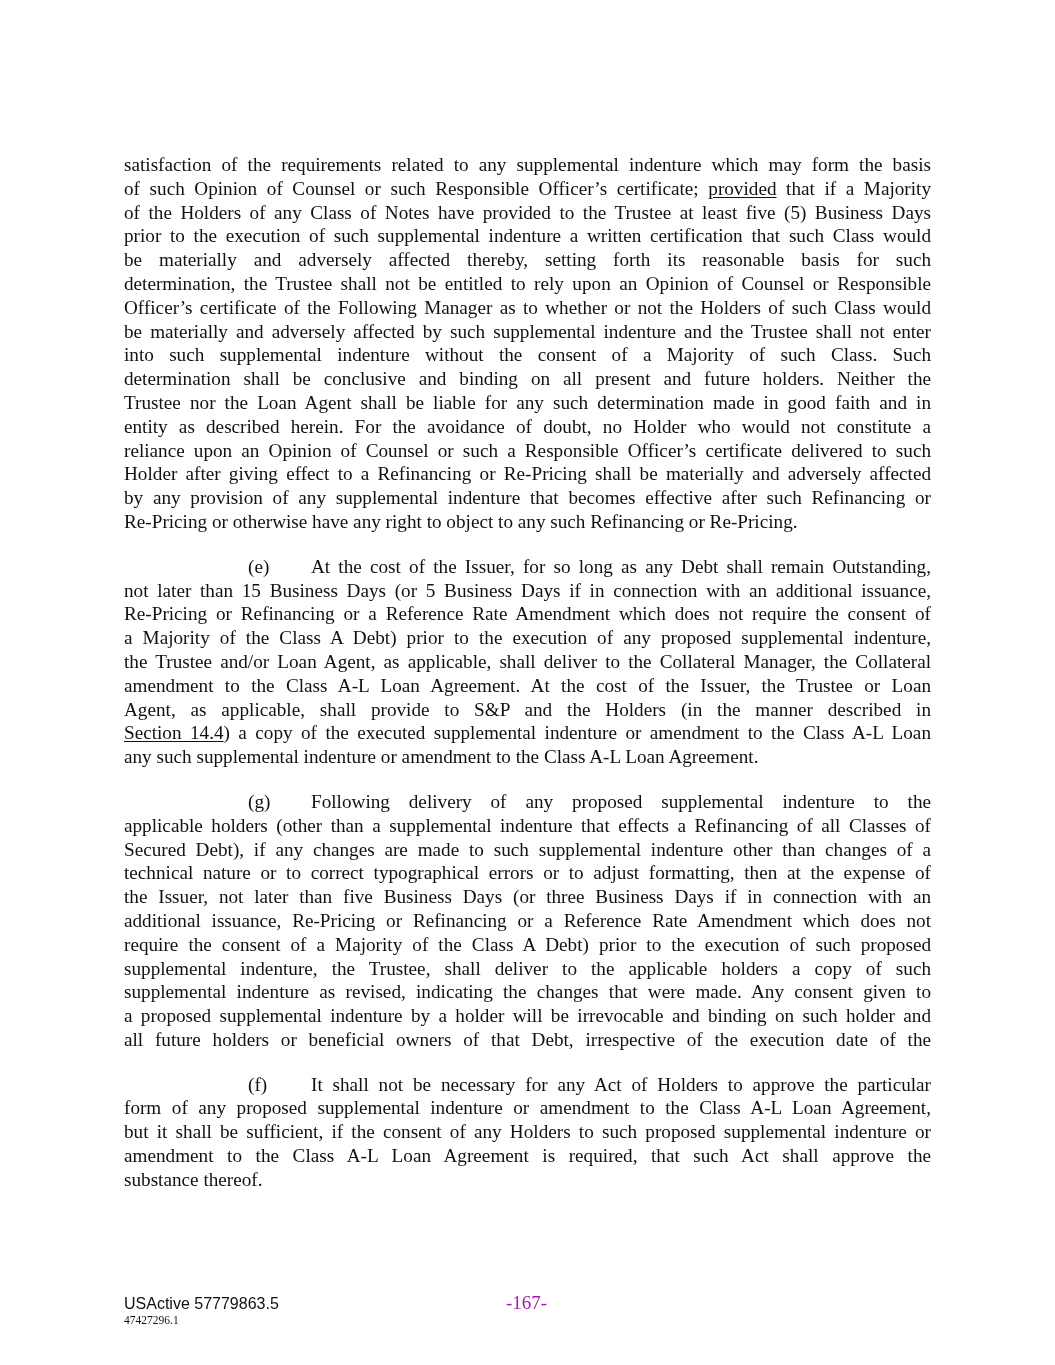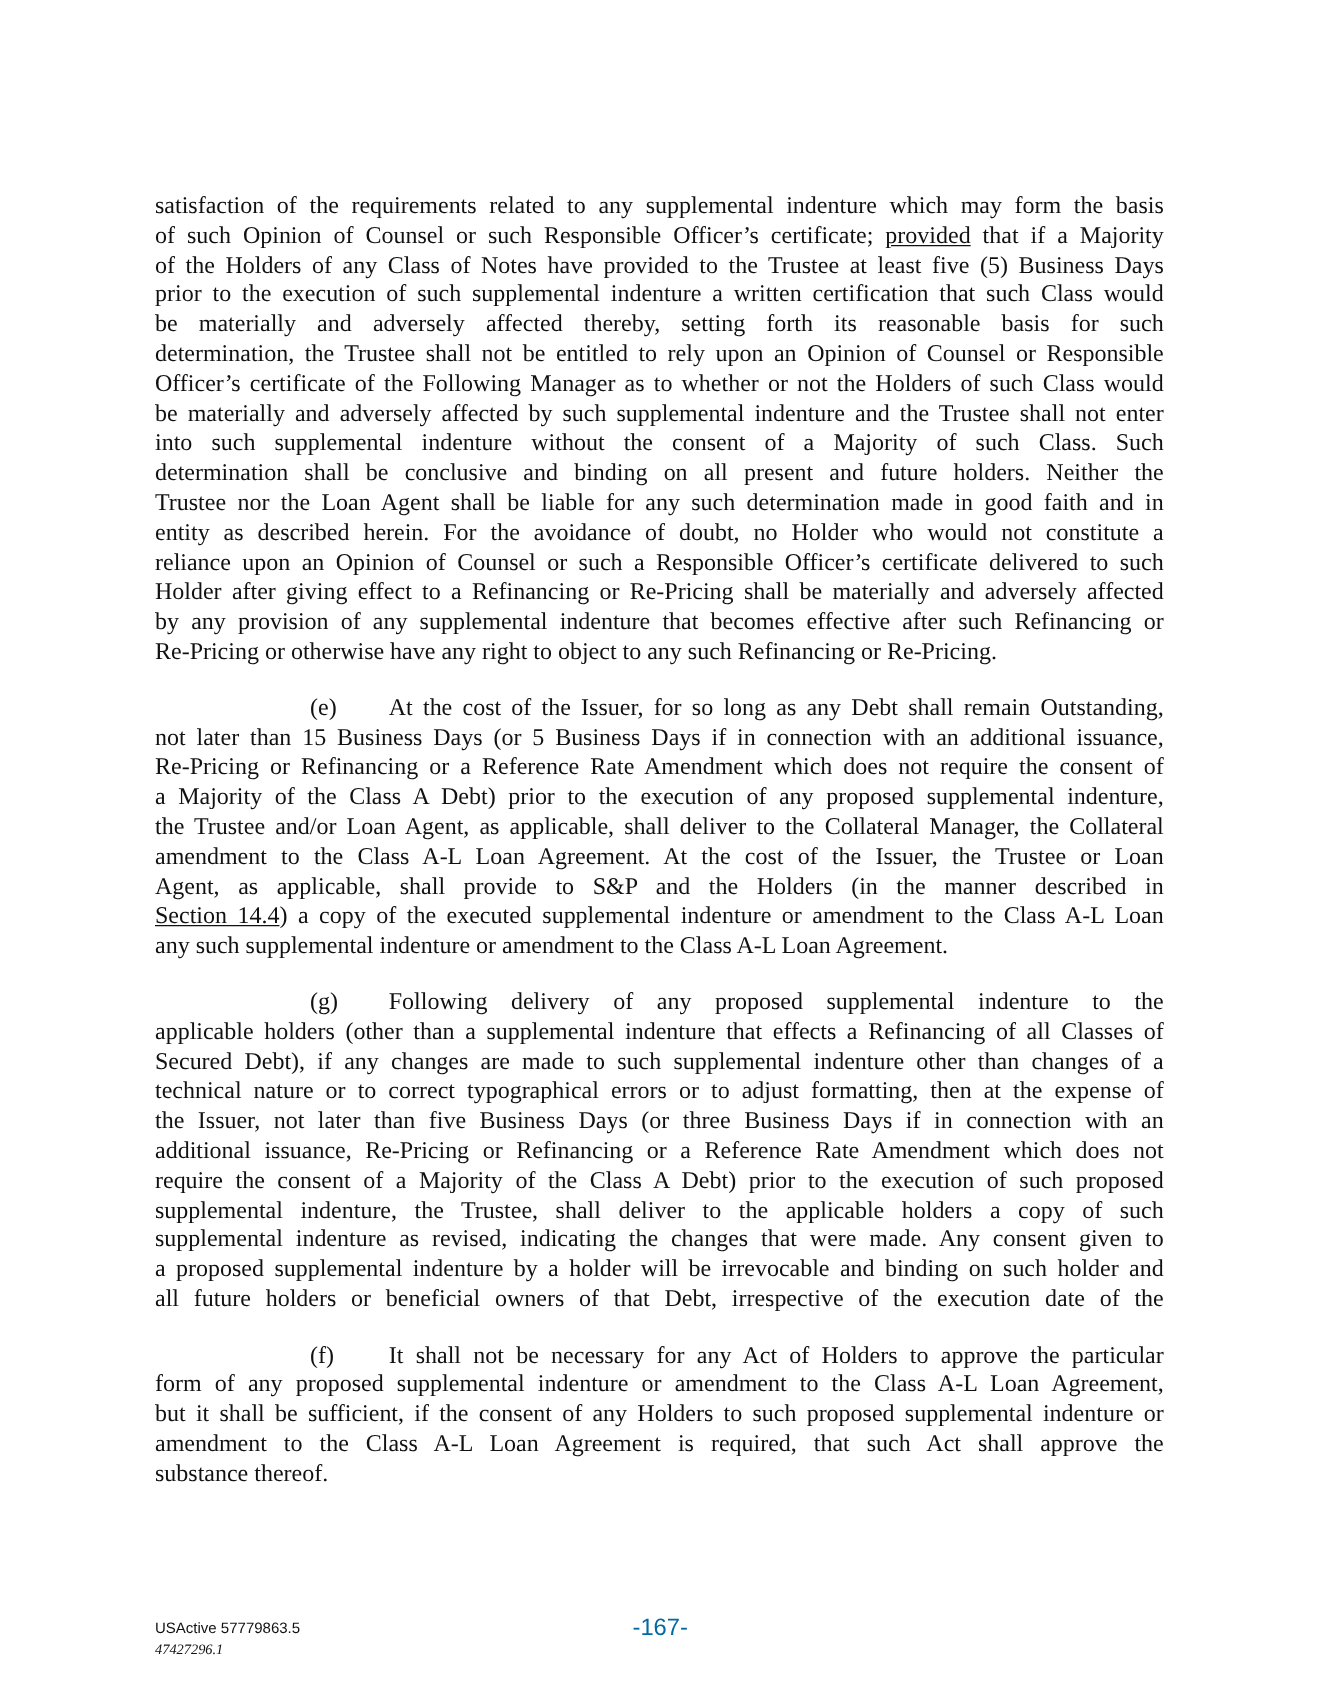--- a/index.html
+++ b/index.html
@@ -15,29 +15,29 @@
       text-align: justify; text-align-last: justify; white-space: nowrap;
     }
     .line.last { text-align-last: left; font-family: Liberation Serif, serif; }
     .line-inner { display: block; width: 807px; text-align: justify; text-align-last: justify; white-space: normal; }
     .line.last .line-inner { text-align-last: left; }
     .u { text-decoration: underline; text-underline-offset: 2px; }
     .marker { display: inline-block; width: 63px; }
     .indent { display: inline-block; width: 124px; }
     .footer-left {
       position: absolute; left: 124px; top: 1267px;
-      font-family: "Liberation Sans", sans-serif; font-size: 12px; color: #111;
+      font-family: "Liberation Sans", sans-serif; font-size: 16px; color: #111;
     }
     .footer-left2 {
       position: absolute; left: 124px; top: 1286px;
-      font-family: "Liberation Serif", serif; font-size: 11.5px; color: #111; font-style: italic;
+      font-family: "Liberation Serif", serif; font-size: 11.5px; color: #111;
     }
     .page-num {
       position: absolute; left: 506px; top: 1264px;
-      font-family: Liberation Sans, sans-serif; font-size: 19px; color: #0369a1;
+      font-family: Liberation Serif, serif; font-size: 19px; color: #a21caf;
     }
   </style>
 </head>
 <body>
 
 <div class="page">
   <div class="content" id="content">
       <div class="para">
         <div class="line">
           <span class="line-inner"><span>satisfaction of the requirements related to any supplemental indenture which may form the basis</span></span>

